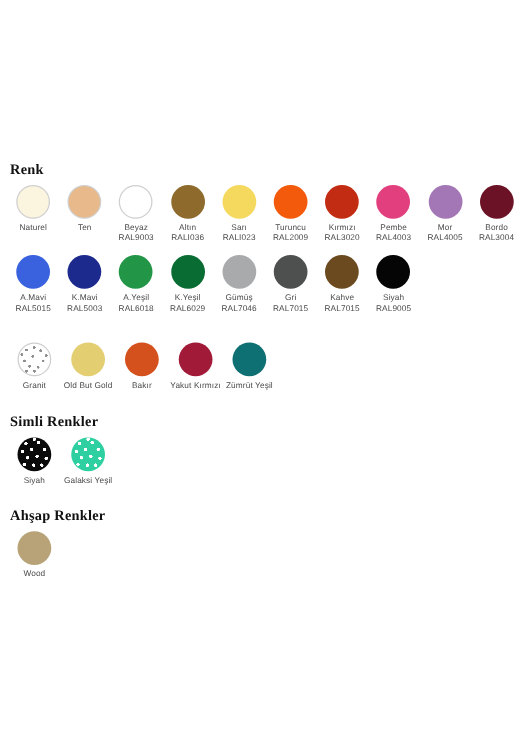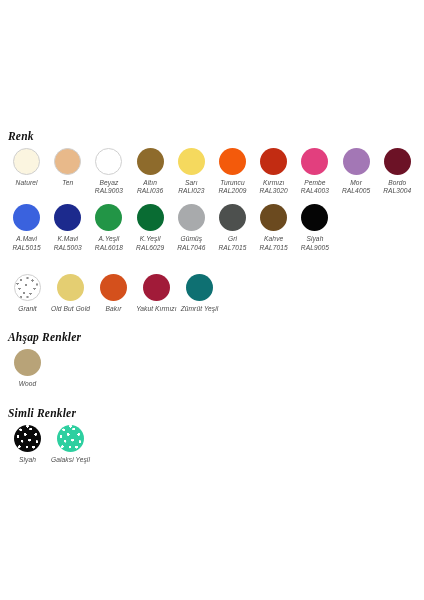--- a/index.html
+++ b/index.html
@@ -15,21 +15,20 @@
     -webkit-font-smoothing: antialiased;
   }
 
   .page {
     position: relative;
     width: 424px;
     height: 600px;
     background: #ffffff;
     box-sizing: border-box;
     padding: 0 6px;
-    font-style: italic;
   }
 
   .section {
     margin: 0;
   }
 
   .section-title {
     font-family: "Liberation Serif", serif;
     font-weight: bold;
     font-size: 11.5px;
@@ -258,37 +257,37 @@
           <div class="dot" style="background: rgb(161, 27, 57);"></div>
           <div class="dot-caption">Yakut Kırmızı</div>
         </div>
         <div class="swatch-cell wide">
           <div class="dot" style="background: rgb(14, 112, 114);"></div>
           <div class="dot-caption">Zümrüt Yeşil</div>
         </div>
       </div>
   </div>
 
+  <div class="section" id="simli-block">
+    <div class="section-title">Simli Renkler</div>
+    <div class="swatch-row">
+        <div class="swatch-cell wide">
+          <div class="dot speckle-light" style="background: rgb(10, 10, 10);"></div>
+          <div class="dot-caption">Siyah</div>
+        </div>
+        <div class="swatch-cell wide">
+          <div class="dot speckle-light" style="background: rgb(46, 207, 160);"></div>
+          <div class="dot-caption">Galaksi Yeşil</div>
+        </div>
+      </div>
+  </div>
+
   <div class="section" id="ahsap-block">
     <div class="section-title">Ahşap Renkler</div>
     <div class="swatch-row">
         <div class="swatch-cell wide">
           <div class="dot" style="background: rgb(184, 163, 120);"></div>
           <div class="dot-caption">Wood</div>
         </div>
       </div>
   </div>
 
-  <div class="section" id="simli-block">
-    <div class="section-title">Simli Renkler</div>
-    <div class="swatch-row">
-        <div class="swatch-cell wide">
-          <div class="dot speckle-light" style="background: rgb(10, 10, 10);"></div>
-          <div class="dot-caption">Siyah</div>
-        </div>
-        <div class="swatch-cell wide">
-          <div class="dot speckle-light" style="background: rgb(46, 207, 160);"></div>
-          <div class="dot-caption">Galaksi Yeşil</div>
-        </div>
-      </div>
-  </div>
-
 </div>
 
 </body></html>

